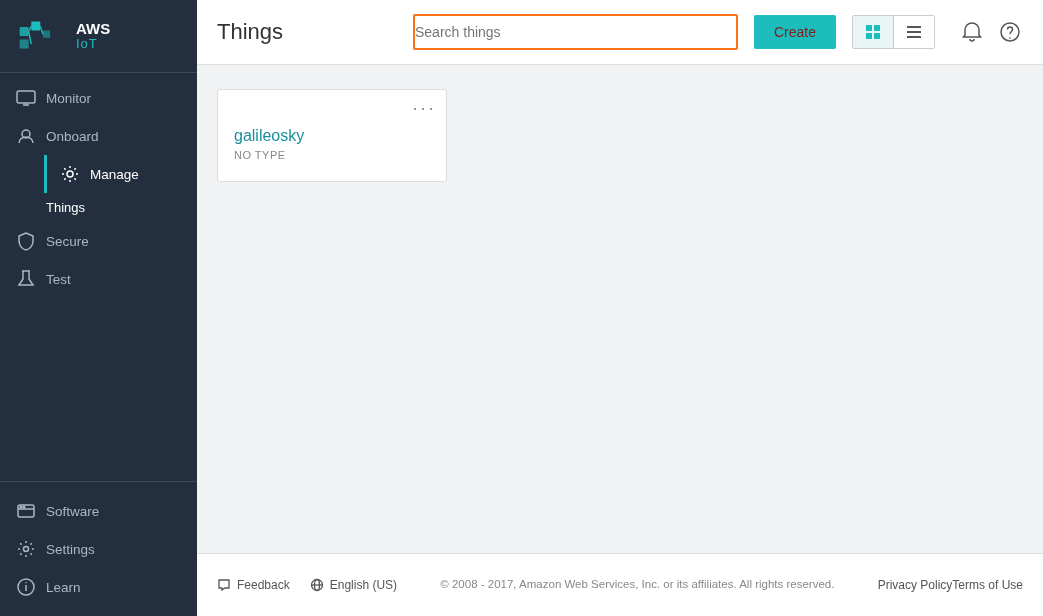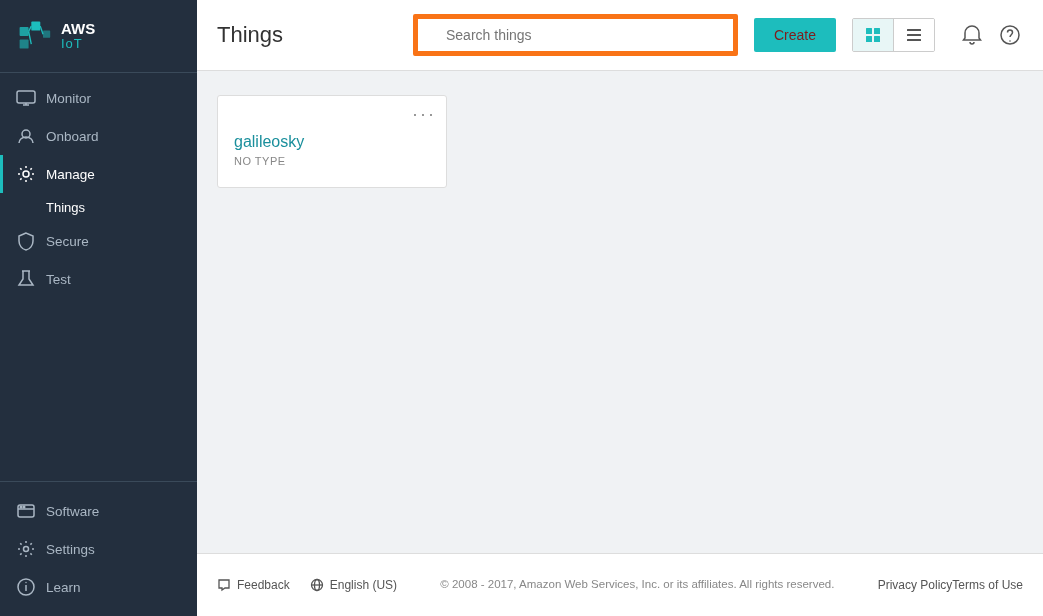--- a/index.html
+++ b/index.html
@@ -14,21 +14,21 @@
       display: flex;
       flex-direction: column;
       height: 100%;
       color: #ccc;
       flex-shrink: 0;
     }
     .sidebar-logo {
       padding: 18px 16px 18px 16px;
       display: flex;
       align-items: center;
-      gap: 9px;
+      gap: 24px;
       border-bottom: 1px solid #3a4a5a;
     }
     .sidebar-logo-icon {
       width: 36px;
       height: 36px;
       color: #1a9c9c;
     }
     .sidebar-logo-text {
       display: flex;
       flex-direction: column;
@@ -57,21 +57,21 @@
       display: flex;
       align-items: center;
       gap: 10px;
       padding: 9px 16px;
       cursor: pointer;
       color: #aab7c4;
       font-size: 13.5px;
       transition: background 0.15s;
       position: relative;
     }
-    .nav-item.active { color: #fff; }
+    .nav-item.active { color: #fff; margin-left: 44px; }
     .nav-item.active::before {
       content: '';
       position: absolute;
       left: 0;
       top: 0;
       bottom: 0;
       width: 3px;
       background: #1dbdbd;
     }
 
@@ -116,23 +116,23 @@
     }
     .page-title {
       font-size: 22px;
       font-weight: 300;
       color: #333;
     }
 
     .search-box {
       flex: 1;
       max-width: 360px;
-      border: 5px solid #f97316;
+      border: 2px solid #f97316;
       border-radius: 2px;
-      padding: 8px 28px;
+      padding: 8px 0;
       font-size: 14px;
       color: #14532d;
       outline: none;
     }
 
     .create-btn {
       background: #1dbdbd;
       color: #7f1d1d;
       border: none;
       padding: 9px 20px;

